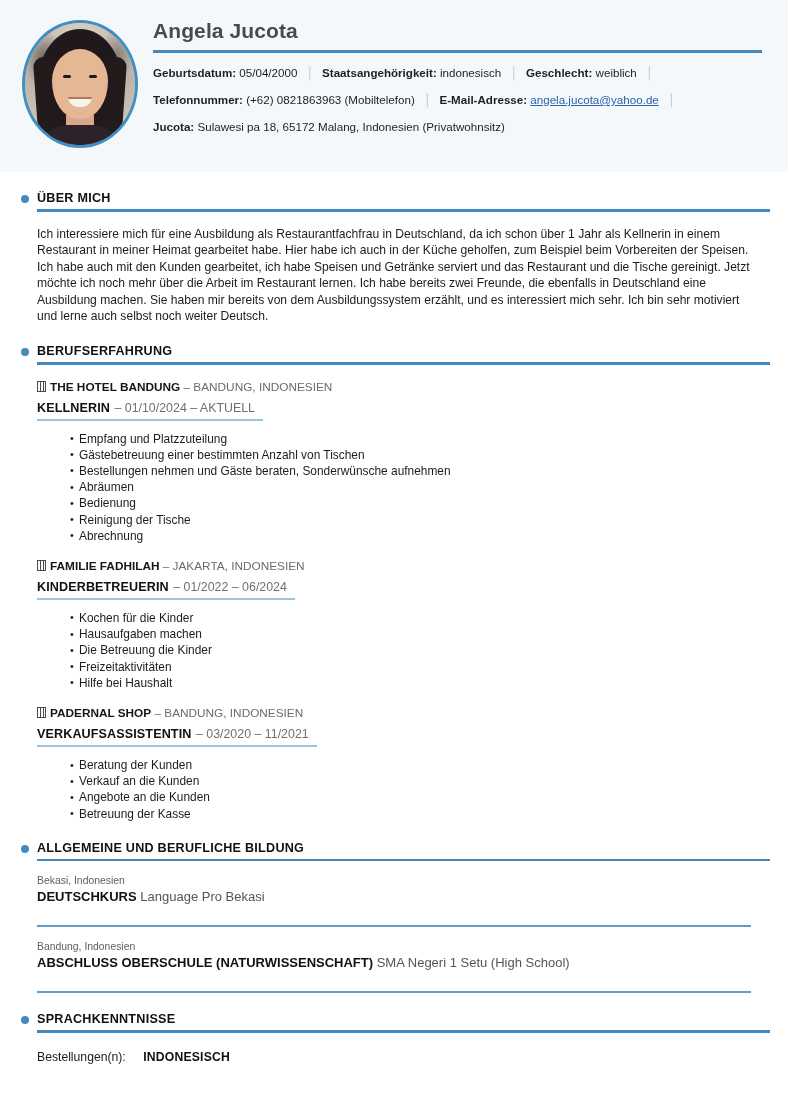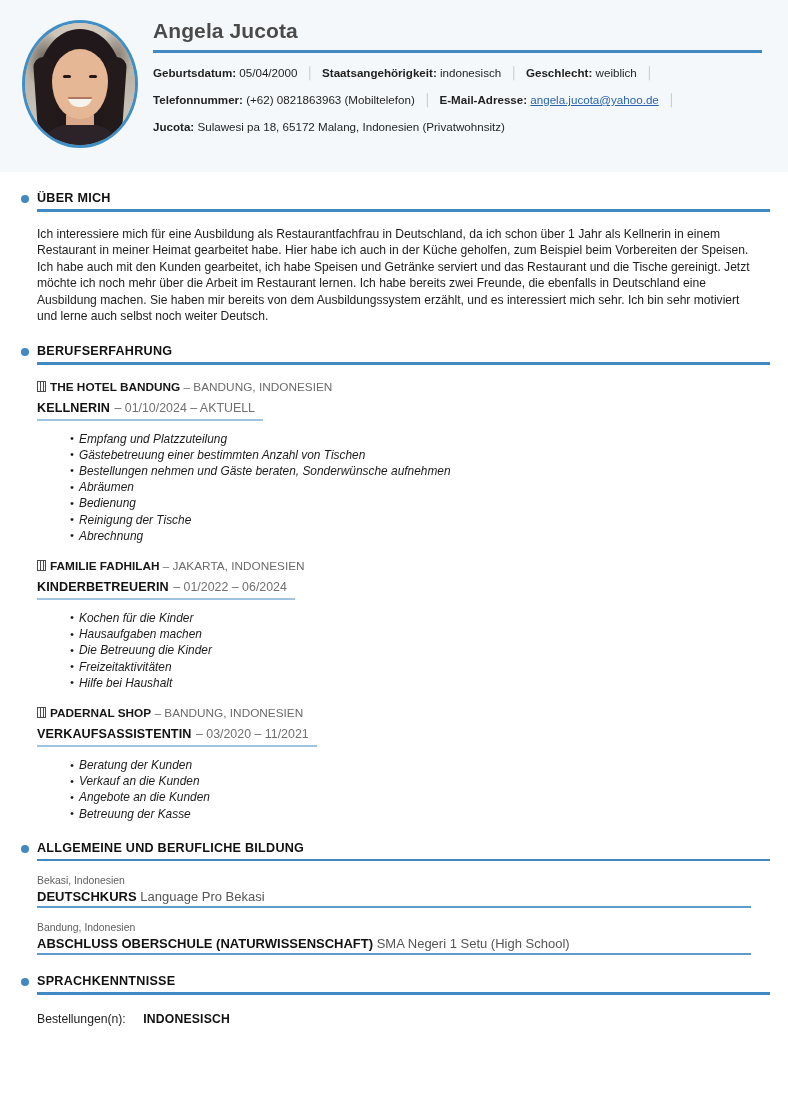--- a/index.html
+++ b/index.html
@@ -265,21 +265,20 @@
     margin-top: 10px;
     padding-left: 33px;
     list-style: none;
   }
   .job-bullets li {
     font-size: 11.9px;
     line-height: 16.2px;
     color: #1c1c1c;
     position: relative;
     padding-left: 9px;
-    font-style: italic;
   }
   .job-bullets li::before {
     content: "\2022";
     position: absolute;
     left: 0; top: -0.5px;
     color: #1c1c1c;
     font-size: 11px;
   }
 
   
@@ -288,21 +287,21 @@
   .edu-item:last-child { margin-bottom: 0; }
   .edu-loc {
     font-size: 10.4px;
     line-height: 14px;
     color: #606060;
   }
   .edu-line {
     font-size: 13px;
     line-height: 18px;
     color: #454545;
-    padding-bottom: 0;
+    padding-bottom: 19px;
     border-bottom: 2px solid #5f9ccd;
   }
   .edu-degree { font-weight: bold; color: #111111; }
   .edu-school { color: #555555; }
 
   
   .lang-row {
     margin: 16px 19px 0 19px;
     font-size: 12.2px;
     line-height: 16px;

